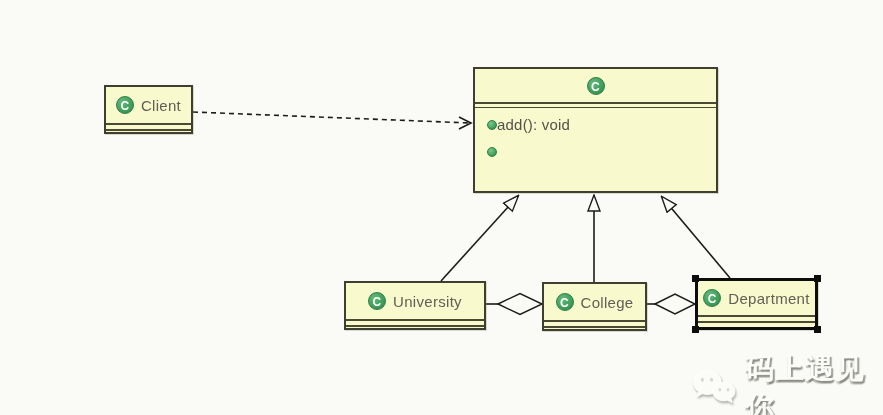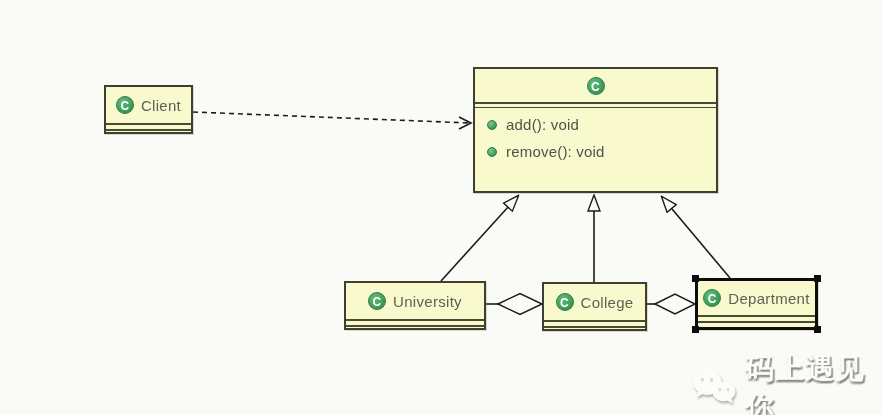--- a/index.html
+++ b/index.html
@@ -42,21 +42,21 @@
   .c-department .class-header,
   .c-college .class-header{height:36px;}
   .c-client .comp-a,.c-department .comp-a,.c-college .comp-a{height:4px;}
   .c-client .comp-b,.c-department .comp-b,.c-college .comp-b{height:3px;}
   
   .c-organization{left:473px;top:67px;width:245px;height:126px;}
   .c-organization .class-header{height:33px;border-bottom:2px solid #4a4a33;}
   .c-organization .header-gap{height:3px;border-bottom:1px solid #4a4a33;}
   .methods{padding:3px 0 0 12px;}
   .method-row{
-    display:flex;align-items:center;gap:9px;
+    display:flex;align-items:center;
     height:27px;font-size:15px;color:#53524a;letter-spacing:0.2px;
   }
   .method-bullet{
     width:10px;height:10px;border-radius:50%;
     background:radial-gradient(circle at 35% 30%, #7cc68f, #44a35d 60%, #2f7d45);
     border:1px solid #2e7d44;box-sizing:border-box;
     flex:0 0 auto;
   }
   
   .c-university{left:695px;top:278px;width:123px;height:52px;border:3px solid #0d0d0d;}
@@ -123,21 +123,20 @@
       <span class="class-icon">C</span>
     </div>
     <div class="header-gap"></div>
     <div class="methods">
       <div class="method-row">
         <span class="method-bullet"></span>
         <span>add(): void</span>
       </div>
       <div class="method-row">
         <span class="method-bullet"></span>
-        <span>remove(): void</span>
       </div>
     </div>
   </div>
 
   <div class="uml-class c-department">
     <div class="class-header">
       <span class="class-icon">C</span>
       <span>University</span>
     </div>
     <div class="compartment comp-a"></div>

